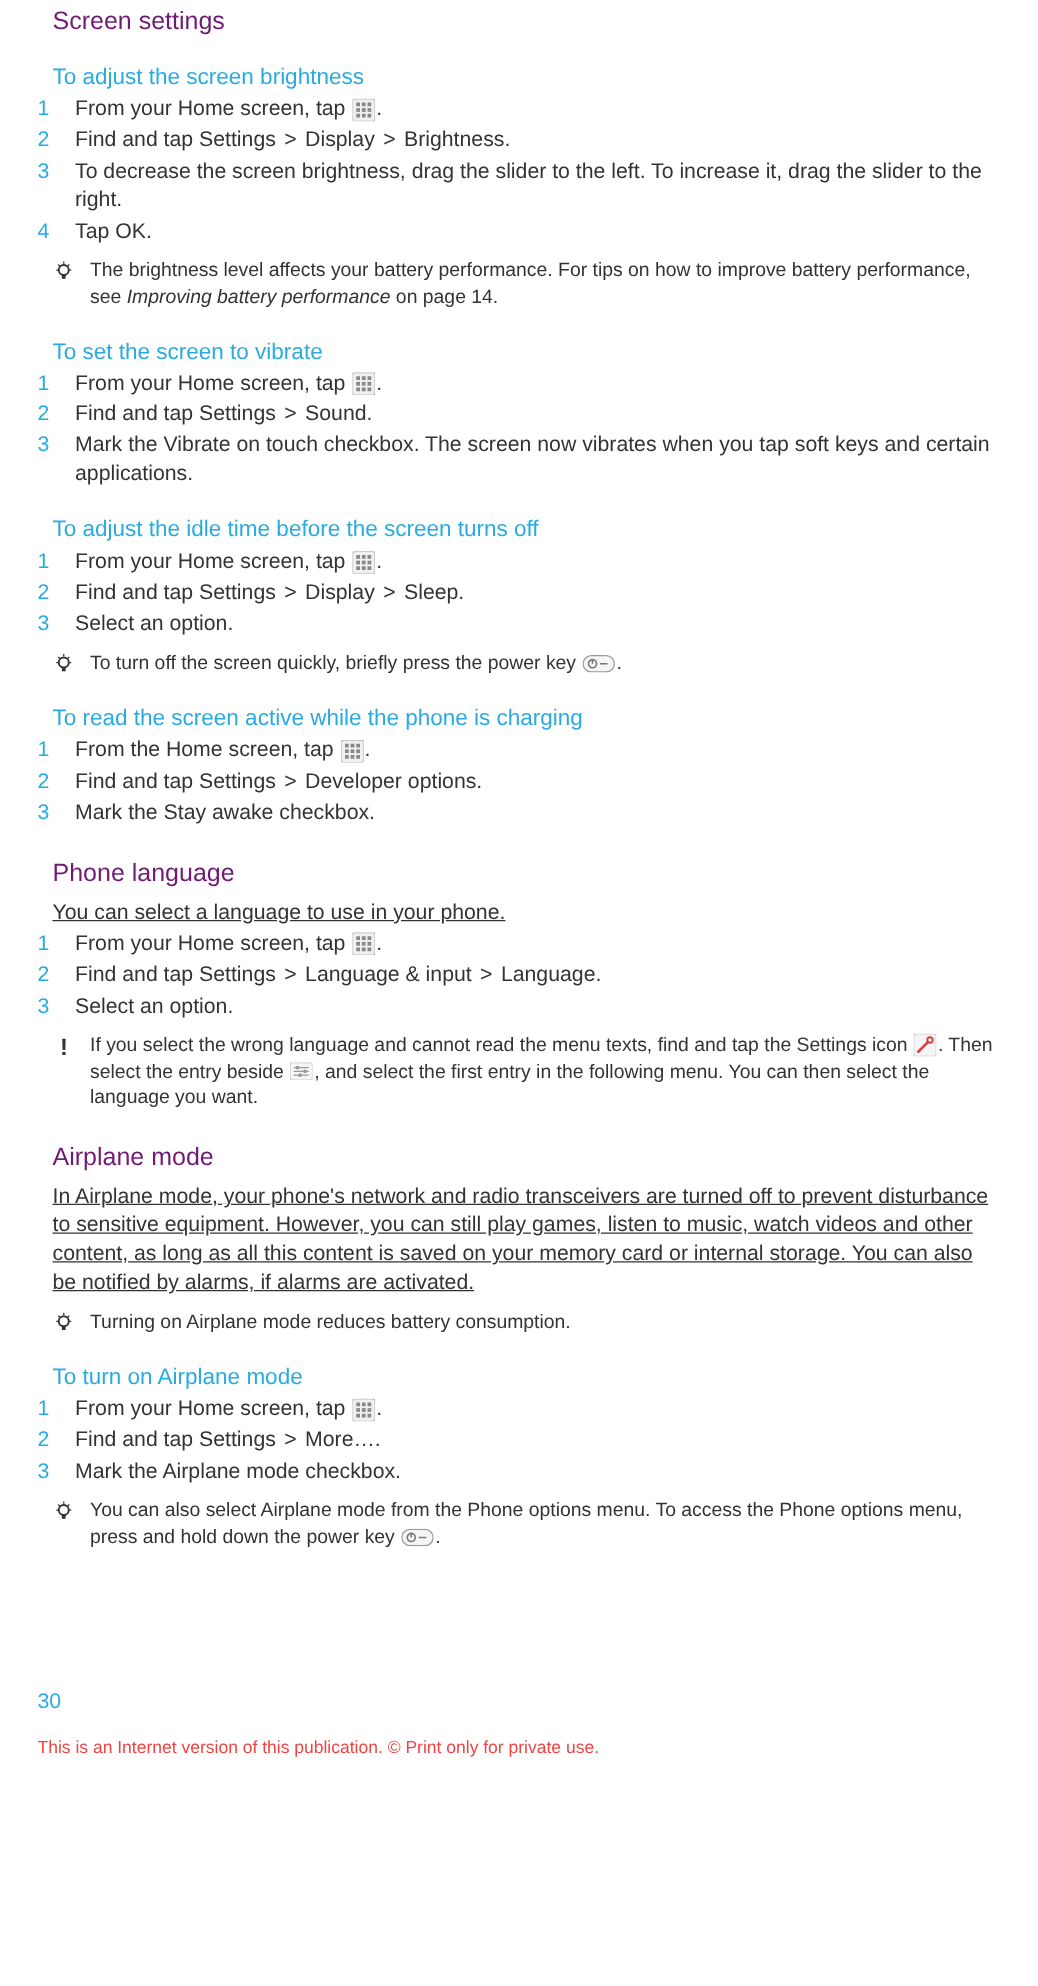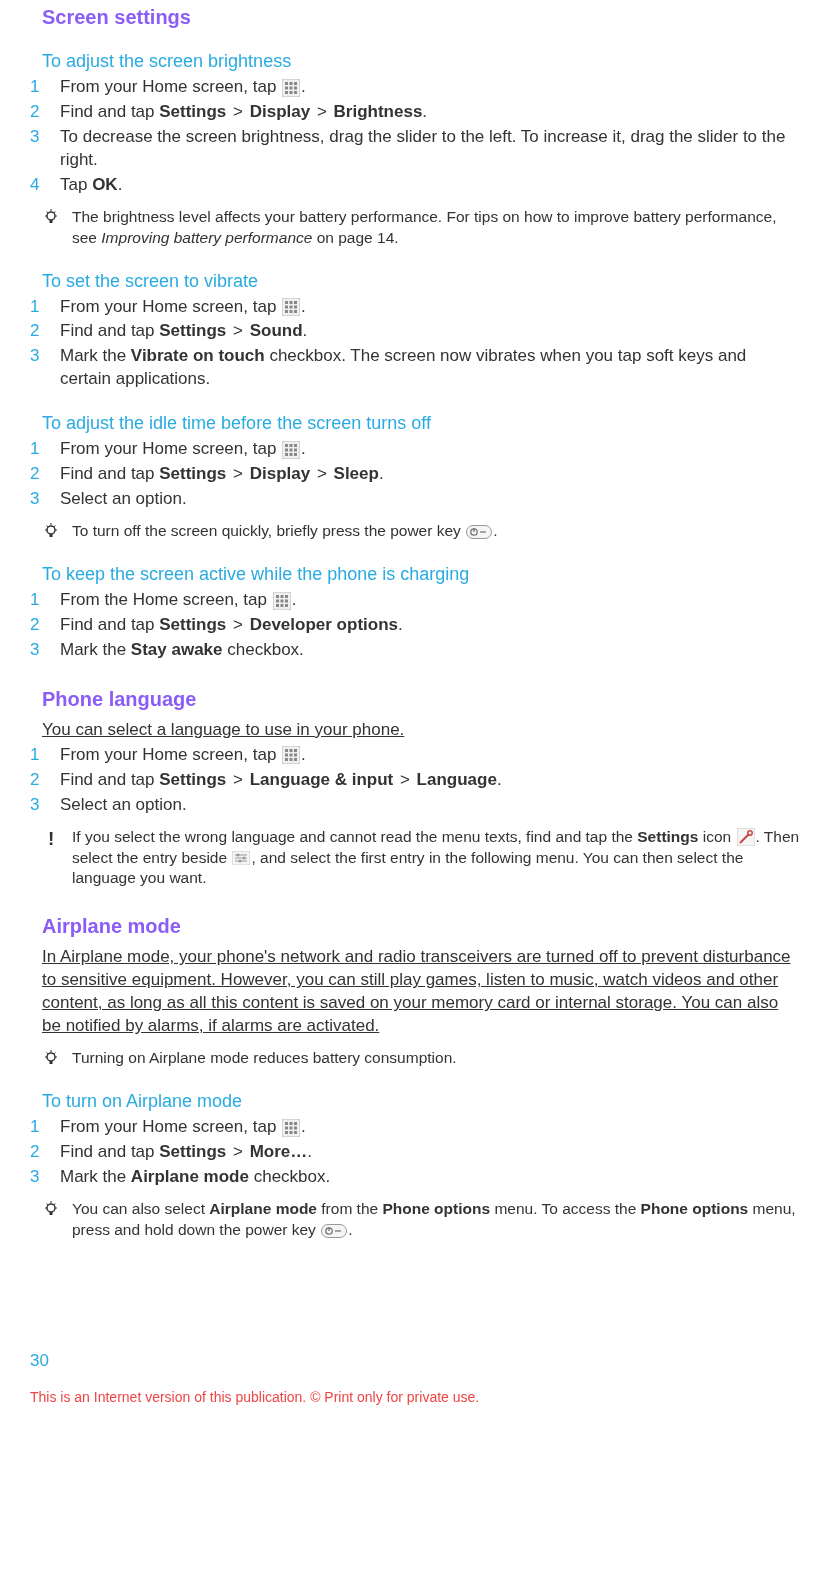--- a/index.html
+++ b/index.html
@@ -9,23 +9,23 @@
     font-size: 17px;
     color: #333;
     background: #fff;
     width: 830px;
   }
   .page {
     padding: 0 30px 20px 30px;
     box-sizing: border-box;
   }
   .h2 {
-    font-weight: bold;
+    font-weight: normal;
     font-size: 20px;
-    color: #8b5cf6;
+    color: #701a75;
     margin-top: 6px;
     margin-bottom: 8px;
     margin-left: 12px;
   }
   .h3 {
     color: #29ABE2;
     font-size: 18px;
     margin-top: 22px;
     margin-bottom: 4px;
     margin-left: 12px;
@@ -66,21 +66,21 @@
     margin-bottom: 4px;
     line-height: 1.35;
   }
   .tip .tip-icon, .warn .warn-icon {
     position: absolute;
     left: 14px;
     top: 2px;
   }
   .tip .tip-icon svg { width: 14px; height: 18px; fill: #333; }
   .warn .warn-icon { font-size: 19px; font-weight: bold; left:18px; top:-1px;}
-  .bold { font-weight: bold; }
+  .bold { font-weight: normal; }
   .italic { font-style: italic; }
   .inline-icon {
     display: inline-block;
     vertical-align: middle;
     margin: 0 1px;
   }
   .inline-icon svg { display:block; }
   .gt { margin: 0 2px; }
   .footer {
     text-align: left;
@@ -187,21 +187,21 @@
           <line x1="10" y1="4" x2="11.5" y2="2.5" stroke="#333"></line>
         </svg></span>
     <span>To turn off the screen quickly, briefly press the power key </span><span class="inline-icon"><svg width="26" height="14" viewBox="0 0 26 14">
           <rect x="0.5" y="0.5" width="25" height="13" rx="6.5" fill="#f5f5f5" stroke="#999"></rect>
           <circle cx="8" cy="7" r="3.2" fill="none" stroke="#777" stroke-width="1.3"></circle>
           <line x1="8" y1="3" x2="8" y2="7" stroke="#777" stroke-width="1.3"></line>
           <line x1="14" y1="7" x2="20" y2="7" stroke="#777" stroke-width="1.3"></line>
         </svg></span><span>.</span>
   </div>
 
-  <div class="h3">To keep the screen active while the phone is charging</div>
+  <div class="h3">To read the screen active while the phone is charging</div>
   <ol class="steps">
     <li><span class="num">1</span><span>From the Home screen, tap </span><span class="inline-icon"><svg width="18" height="18" viewBox="0 0 18 18">
             <rect x="0" y="0" width="18" height="18" rx="2" fill="#f0f0f0" stroke="#bbb"></rect>
             <g fill="#888">
               <rect x="3" y="3" width="3" height="3"></rect>
               <rect x="7.5" y="3" width="3" height="3"></rect>
               <rect x="12" y="3" width="3" height="3"></rect>
               <rect x="3" y="7.5" width="3" height="3"></rect>
               <rect x="7.5" y="7.5" width="3" height="3"></rect>
               <rect x="12" y="7.5" width="3" height="3"></rect>

